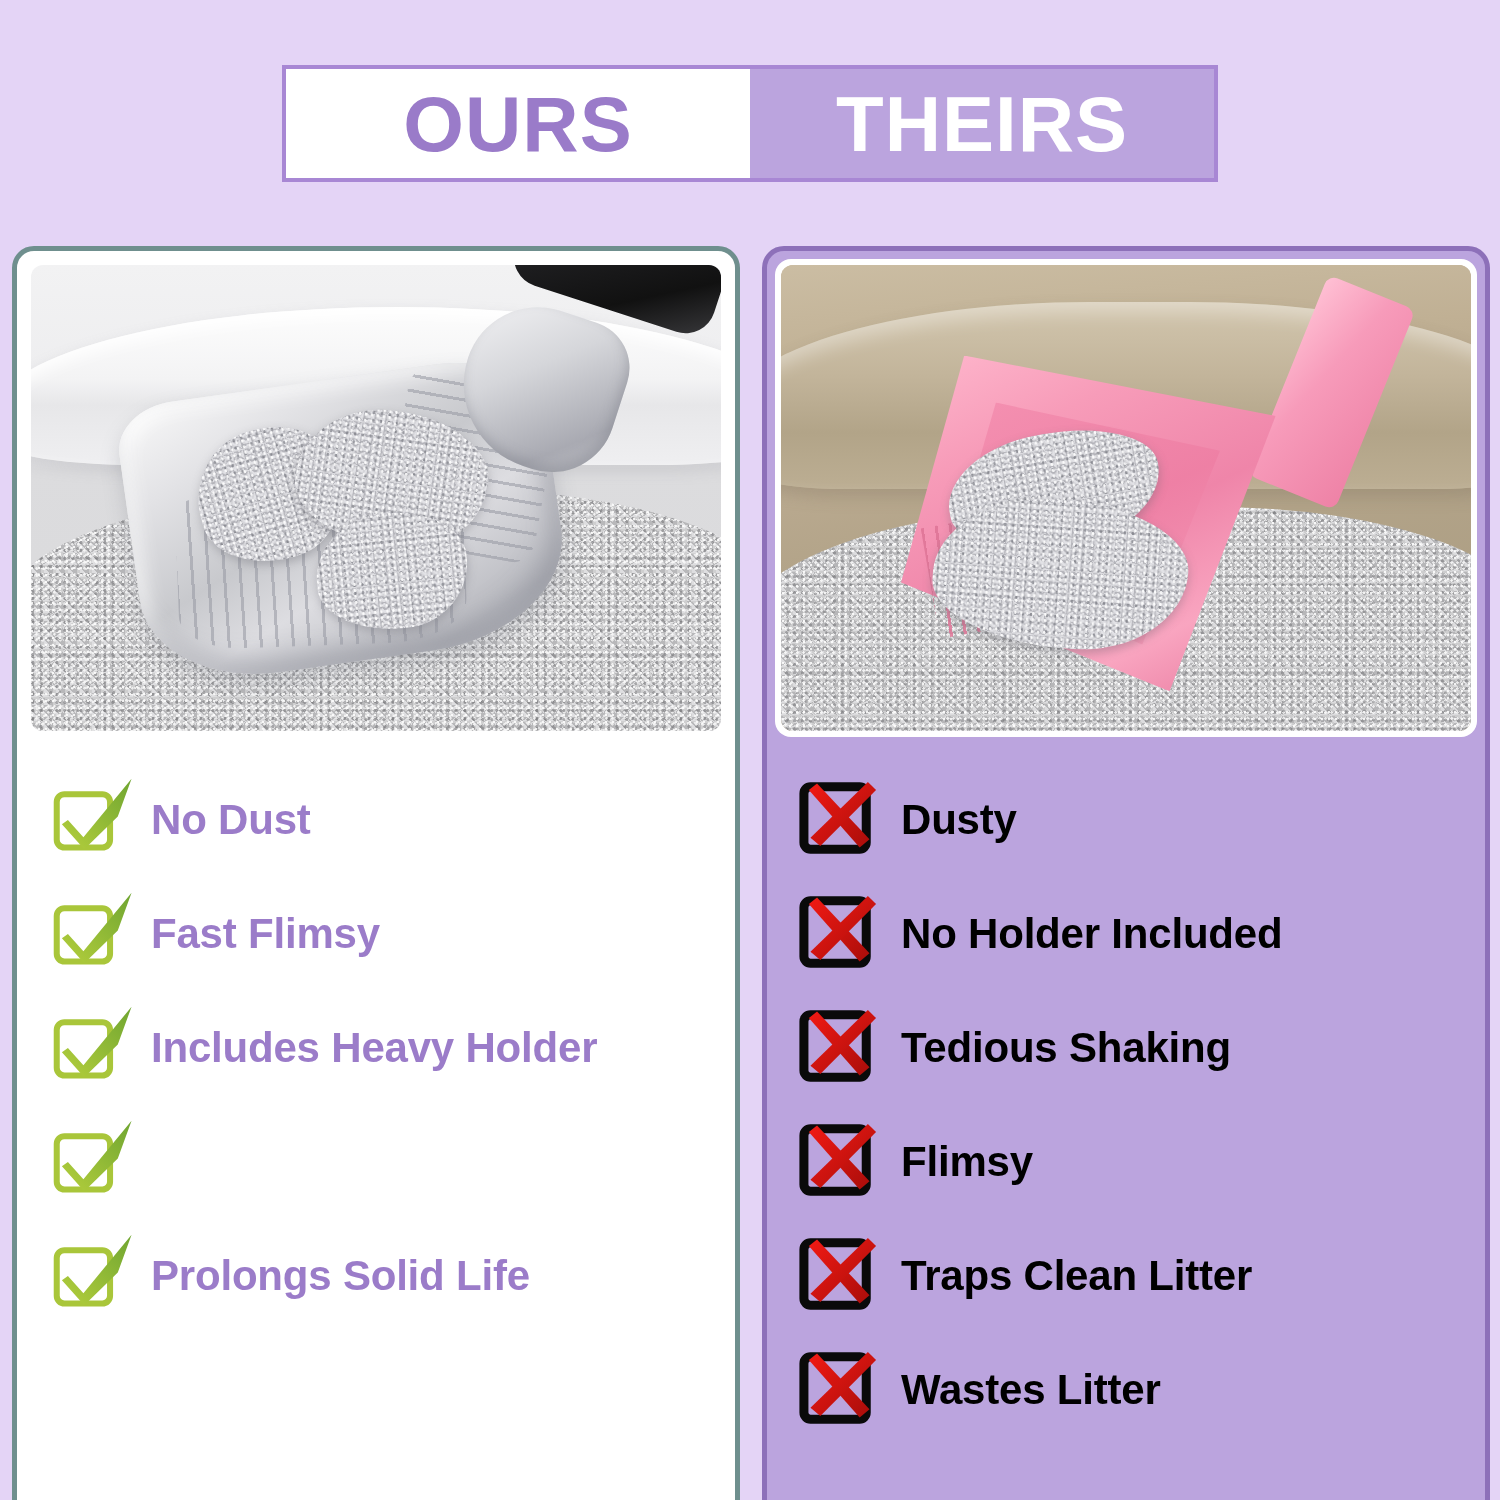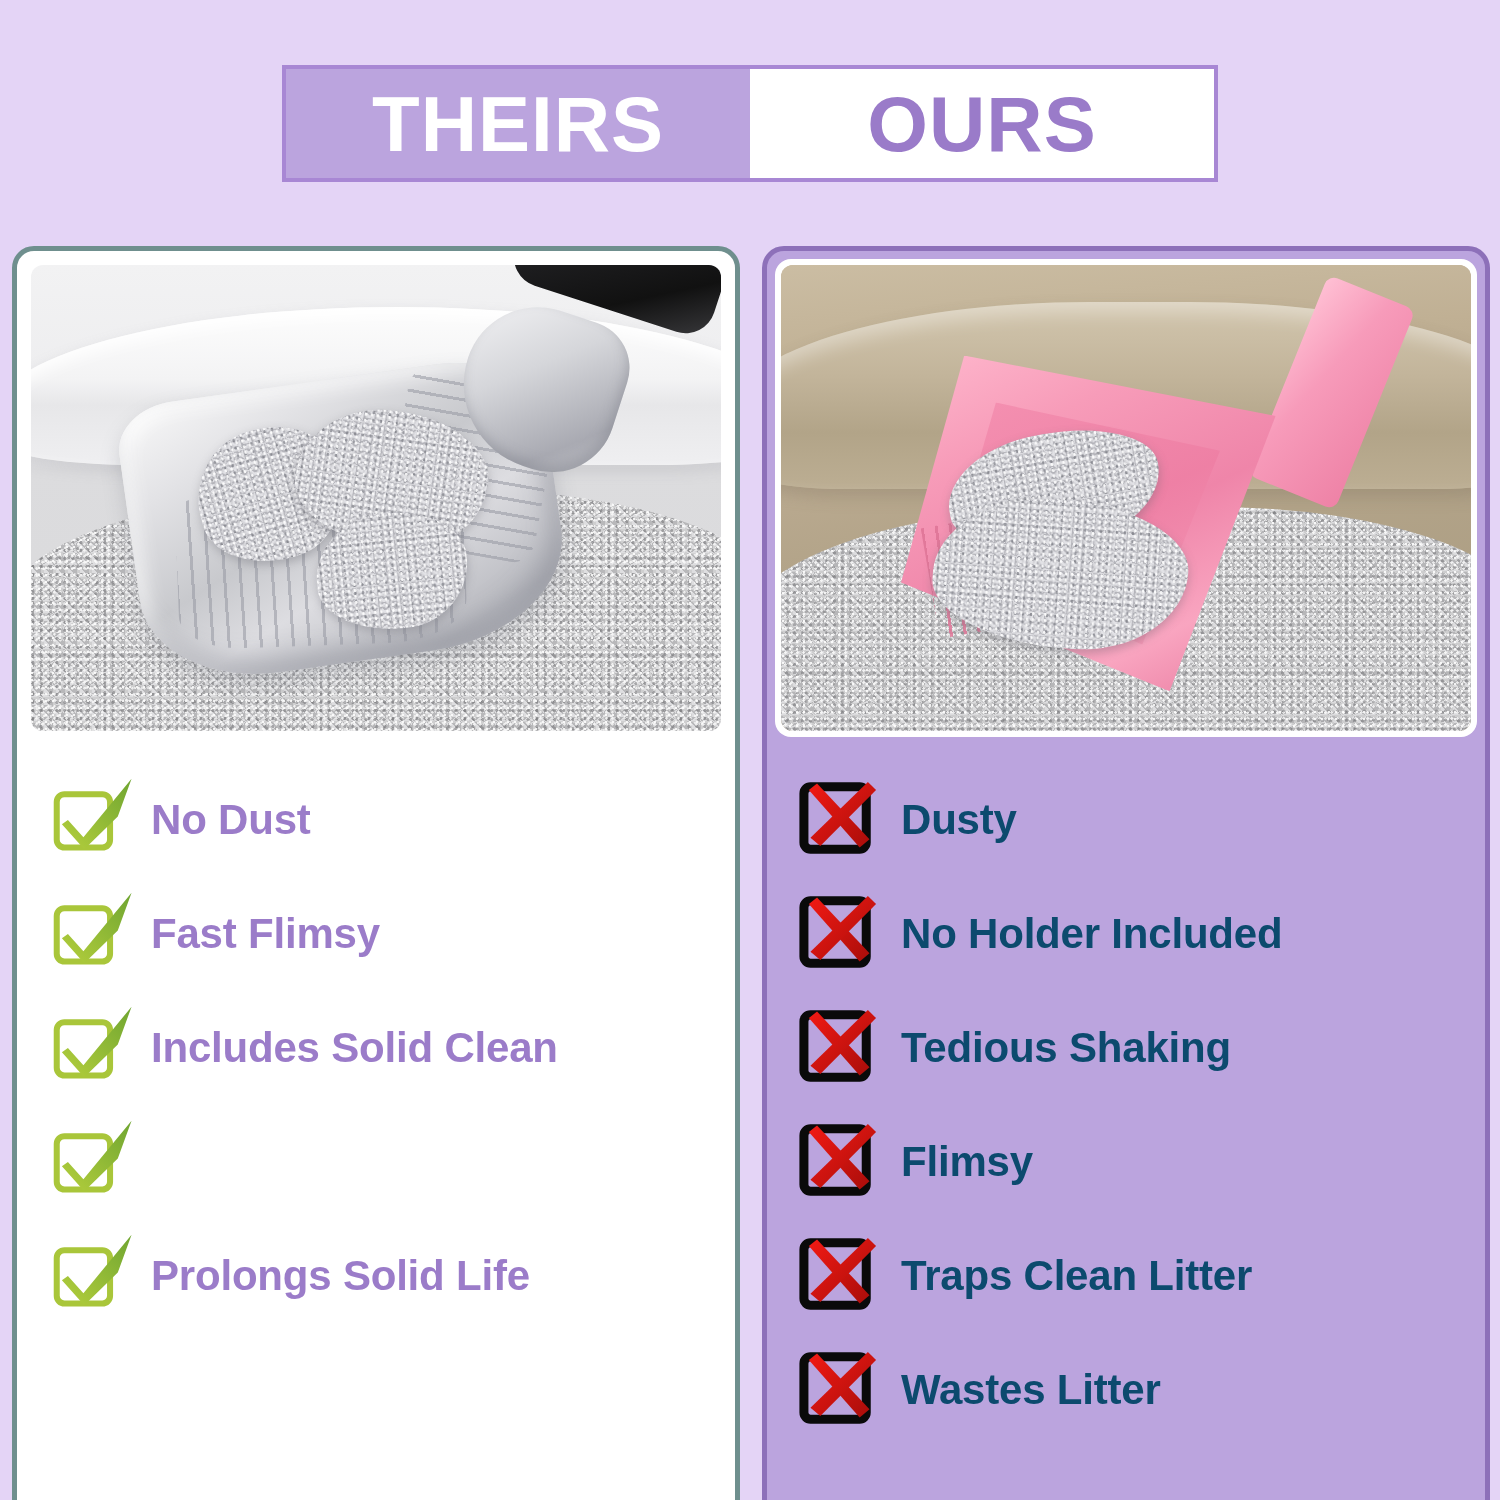--- a/index.html
+++ b/index.html
@@ -322,36 +322,36 @@
     margin-right: 16px;
   }
   .item-label {
     font-size: 42px;
     font-weight: bold;
     line-height: 1.05;
     letter-spacing: -.2px;
     white-space: nowrap;
   }
   .ours .item-label { color: #9b7cc9; }
-  .theirs .item-label { color: #0c4a6e; }
+  .theirs .item-label { color: #000000; }
 
   
   .check-icon { width: 86px; height: 86px; display: block; overflow: visible; }
   
   .x-icon { width: 82px; height: 82px; display: block; overflow: visible; }
 </style>
 </head>
 <body>
 
 <div class="banner">
+  <div class="banner-half banner-ours">
+    <span class="banner-label">OURS</span>
+  </div>
   <div class="banner-half banner-theirs">
     <span class="banner-label">THEIRS</span>
-  </div>
-  <div class="banner-half banner-ours">
-    <span class="banner-label">OURS</span>
   </div>
 </div>
 
 <div class="columns">
 
   <div class="col col-ours ours">
 
     <div class="photo-frame">
       <div class="photo photo-ours">
         <div class="box-rim-ours"></div>
@@ -399,21 +399,21 @@
         <span class="item-label">Fast Flimsy</span>
       </div>
 
       <div class="list-item">
         <span class="icon-wrap">
           <svg class="check-icon" viewBox="0 0 100 100">
             <rect x="9" y="20" width="62" height="62" rx="9" ry="9" fill="none" stroke="#a9c63a" stroke-width="7"></rect>
             <path d="M22 50 L40 70 L96 2 L80 46 L41 84 L15 55 Z" fill="url(#cg1)"></path>
           </svg>
         </span>
-        <span class="item-label">Includes Solid Clean</span>
+        <span class="item-label">Includes Heavy Holder</span>
       </div>
 
       <div class="list-item">
         <span class="icon-wrap">
           <svg class="check-icon" viewBox="0 0 100 100">
             <rect x="9" y="20" width="62" height="62" rx="9" ry="9" fill="none" stroke="#a9c63a" stroke-width="7"></rect>
             <path d="M22 50 L40 70 L96 2 L80 46 L41 84 L15 55 Z" fill="url(#cg1)"></path>
           </svg>
         </span>
       </div>

